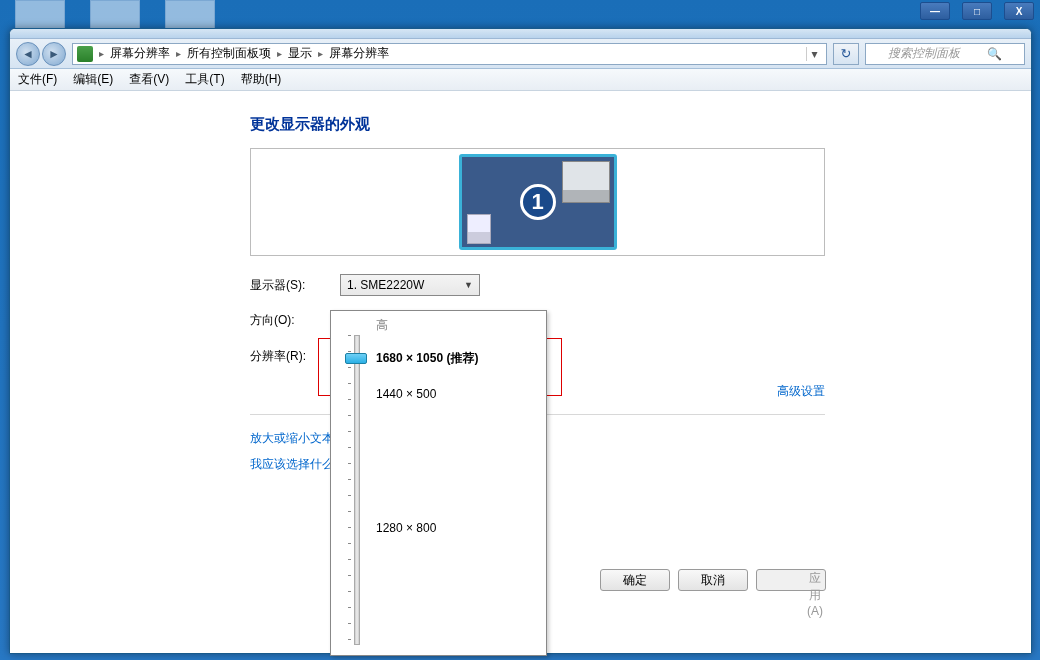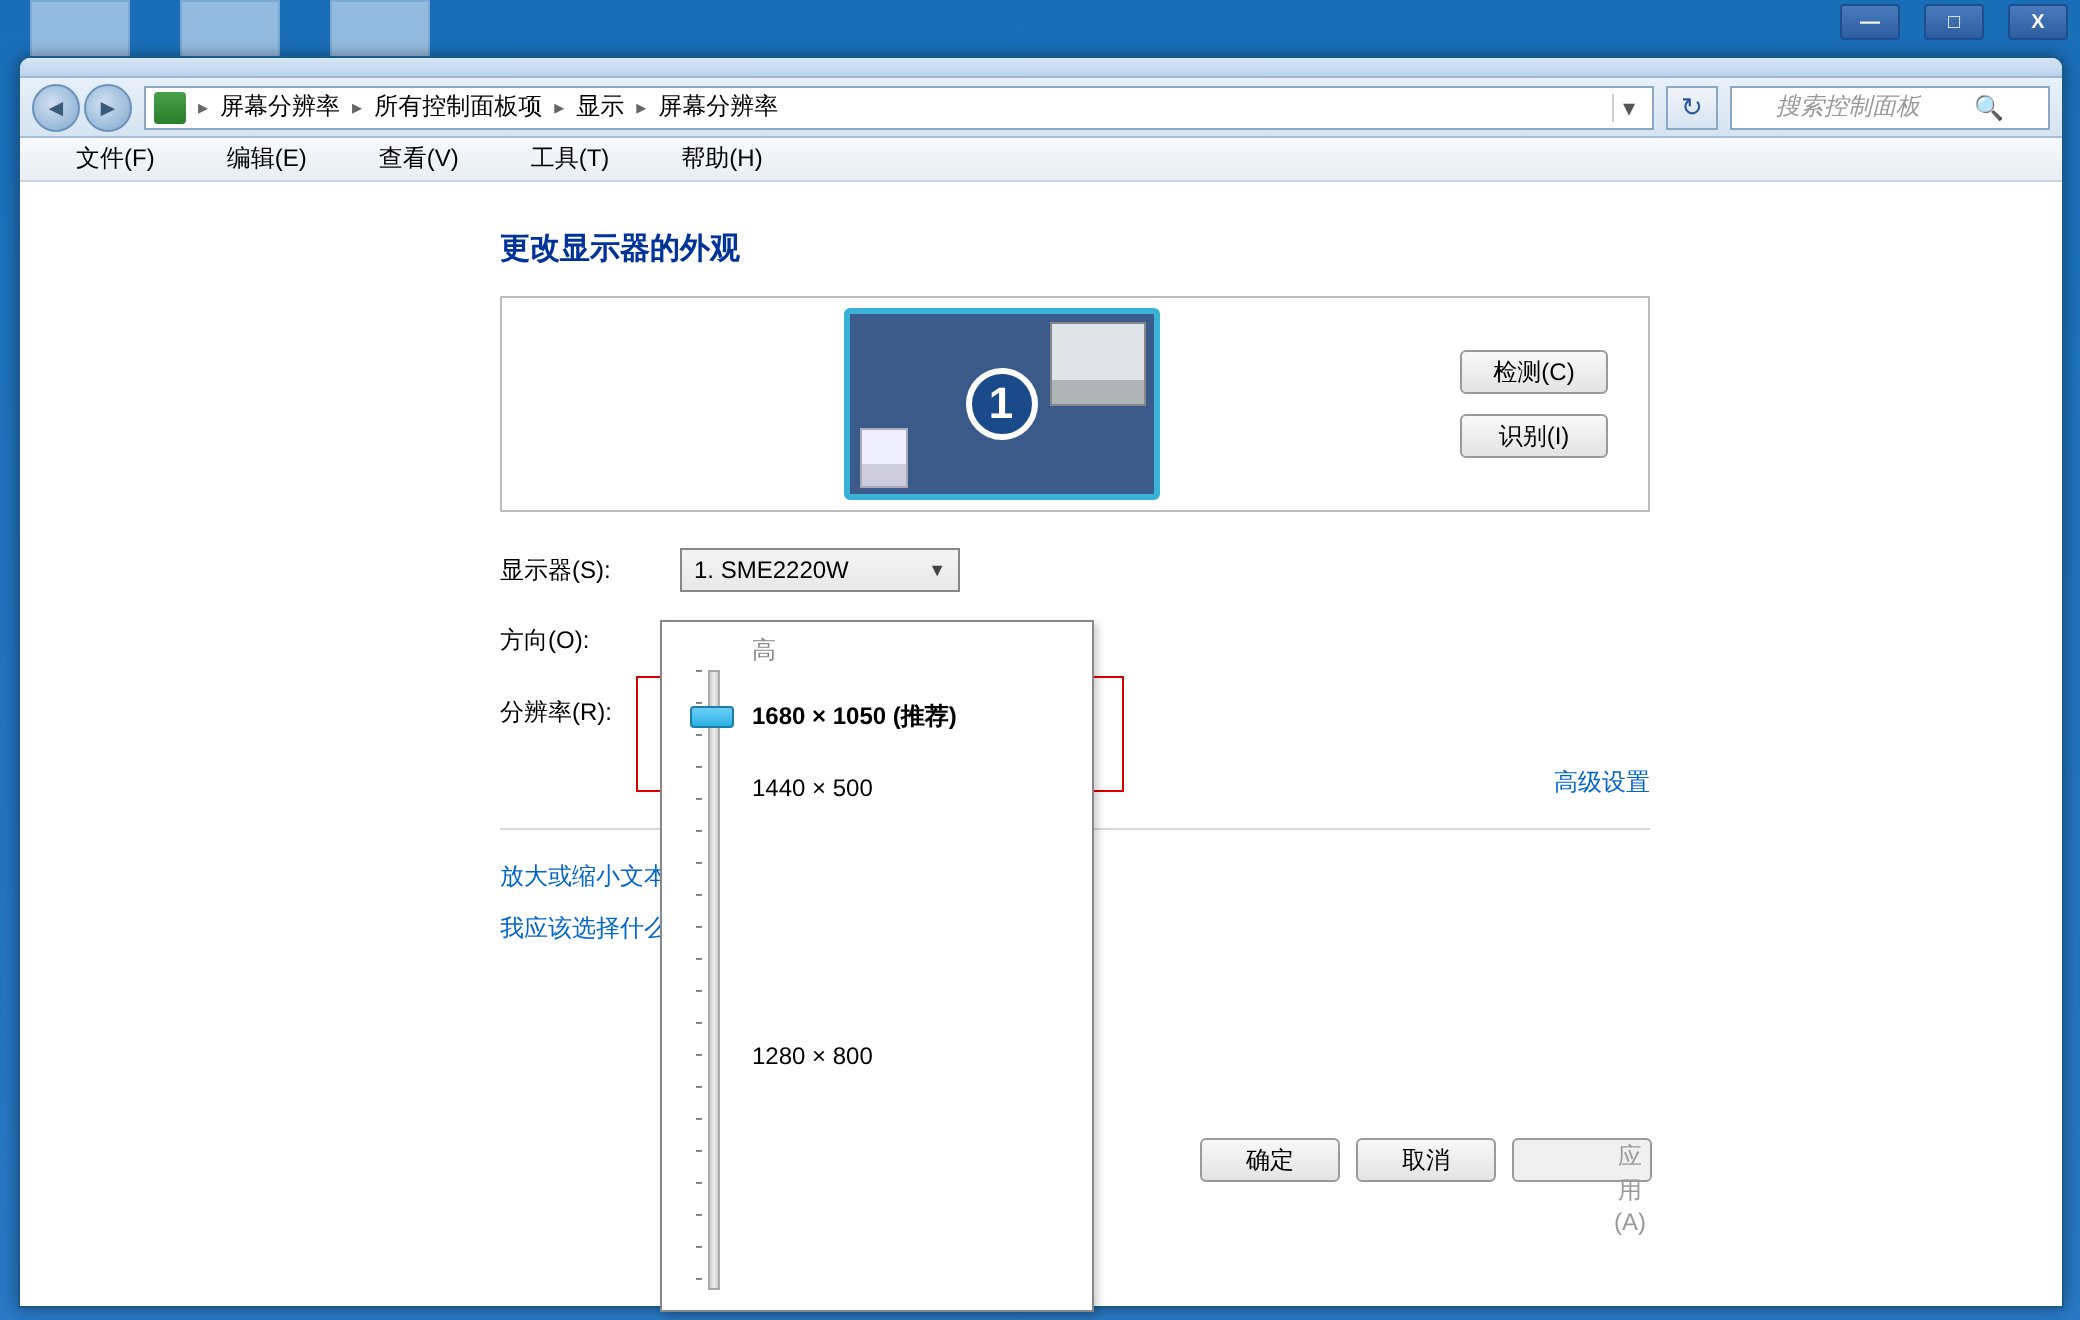--- a/index.html
+++ b/index.html
@@ -22,21 +22,21 @@
 .address-bar { flex: 1; height: 22px; background: #fff; border: 1px solid #8ca8c4; display: flex; align-items: center; padding: 0 4px; font-size: 12px; gap: 6px; }
 .address-icon { width: 16px; height: 16px; background: linear-gradient(to bottom, #4aa04a, #2a802a); border-radius: 2px; }
 .breadcrumb-sep { color: #666; font-size: 10px; }
 .address-dropdown { width: 16px; text-align: center; color: #555; cursor: pointer; border-left: 1px solid #ccc; }
 .refresh-btn { width: 26px; height: 22px; background: linear-gradient(to bottom, #f0f4f8, #d6e4f2); border: 1px solid #8ca8c4; display: flex; align-items: center; justify-content: center; color: #2a5a9a; font-size: 13px; cursor: pointer; }
 .search-box { width: 160px; height: 22px; background: #fff; border: 1px solid #8ca8c4; display: flex; align-items: center; padding: 0 22px; font-size: 12px; color: #999; font-style: italic; }
 .search-icon { margin-left: auto; color: #4a7aac; font-style: normal; cursor: pointer; }
 
 
 .menubar { height: 22px; background: linear-gradient(to bottom, #f6f9fc, #e8eef4); border-bottom: 1px solid #c8d4e0; display: flex; align-items: center; padding: 0 8px; gap: 16px; font-size: 12px; }
-.menu-item { cursor: pointer; margin-left: 20px; }
+.menu-item { cursor: pointer; }
 
 
 .content { flex: 1; background: #fff; padding: 24px 50px 0 240px; position: relative; overflow: hidden; }
 .page-title { font-size: 15px; color: #003399; margin-bottom: 14px; font-weight: bold; }
 
 .monitor-panel { width: 575px; height: 108px; border: 1px solid #bcbcbc; display: flex; align-items: center; padding: 0 20px; position: relative; margin-bottom: 18px; }
 .monitor-preview-area { flex: 1; display: flex; justify-content: center; }
 .monitor-preview { width: 158px; height: 96px; background: #3a5a8a; border: 3px solid #3ab2d8; border-radius: 3px; position: relative; display: flex; align-items: center; justify-content: center; }
 .monitor-preview::before { content: ""; position: absolute; top: 4px; right: 4px; width: 46px; height: 40px; background: linear-gradient(to bottom, #e0e4e8 70%, #b0b4b8 70%); border: 1px solid #888; }
 .monitor-number { width: 36px; height: 36px; border-radius: 50%; background: #1a4a8a; border: 3px solid #fff; color: #fff; font-size: 22px; font-weight: bold; display: flex; align-items: center; justify-content: center; }
@@ -126,24 +126,20 @@
 
   <div class="content">
     <h2 class="page-title">更改显示器的外观</h2>
 
     <div class="monitor-panel">
       <div class="monitor-preview-area">
         <div class="monitor-preview">
           <div class="taskbar-preview"></div>
           <div class="monitor-number">1</div>
         </div>
-      </div>
-      <div class="side-buttons">
-        <button class="panel-btn">检测(C)</button>
-        <button class="panel-btn">识别(I)</button>
       </div>
     </div>
 
     <div class="form-row">
       <span class="form-label">显示器(S):</span>
       <div class="form-select">
         <span>1. SME2220W</span>
         <span class="arrow">▼</span>
       </div>
     </div>

